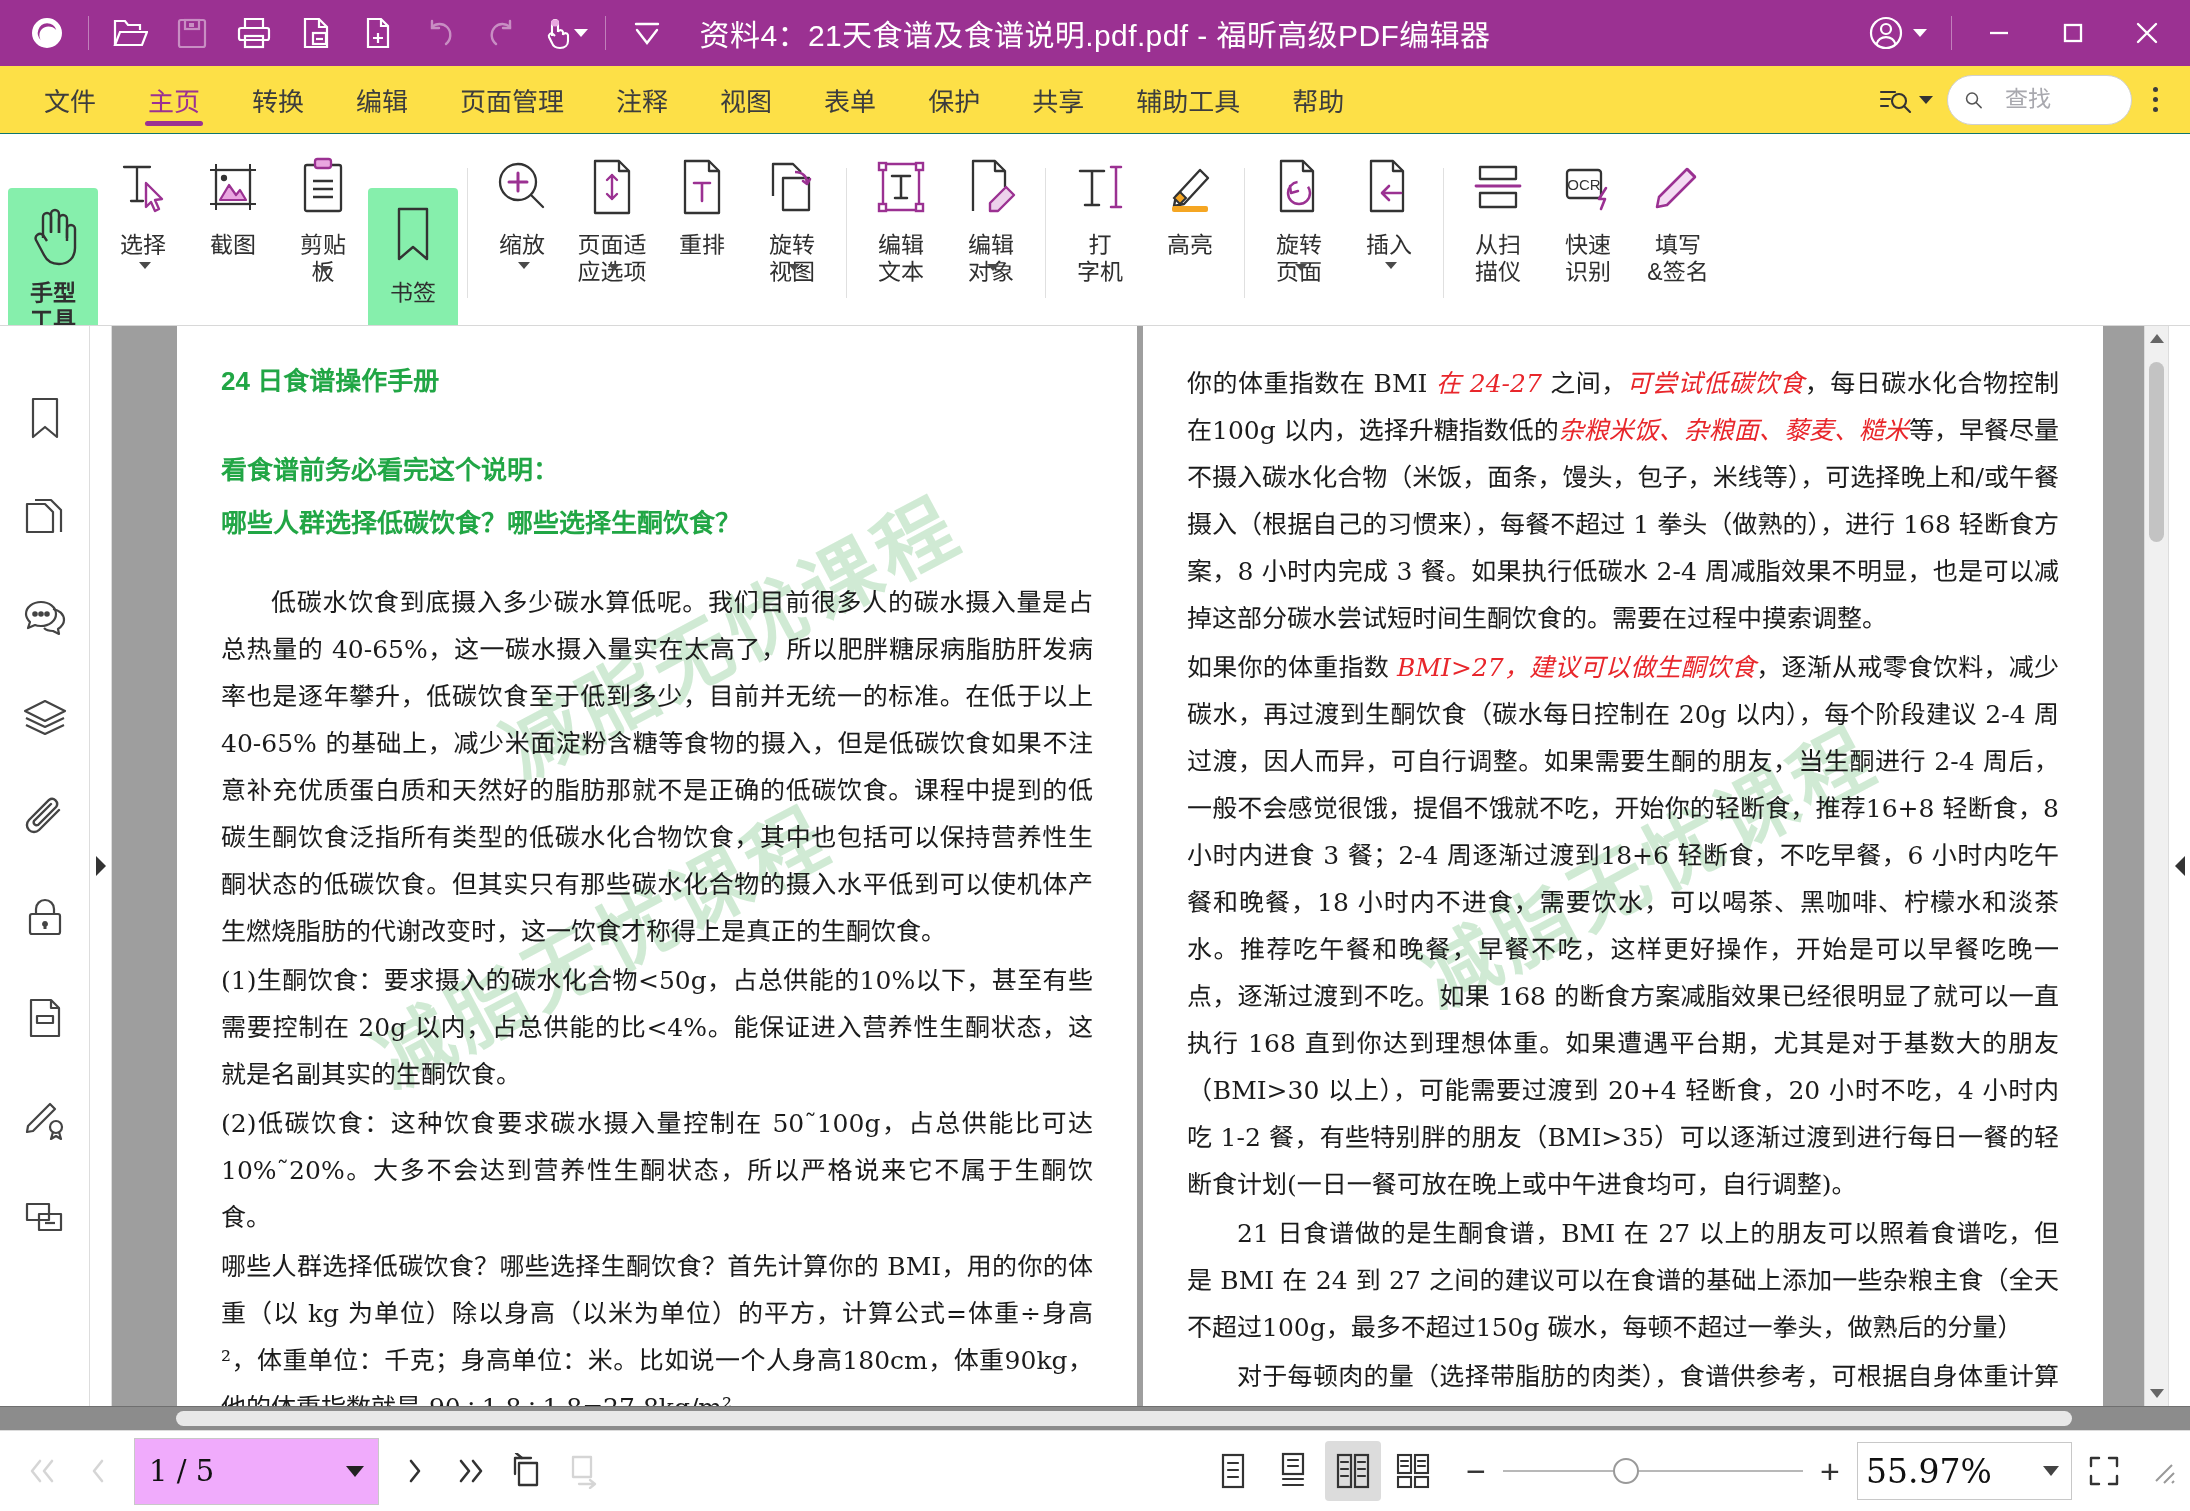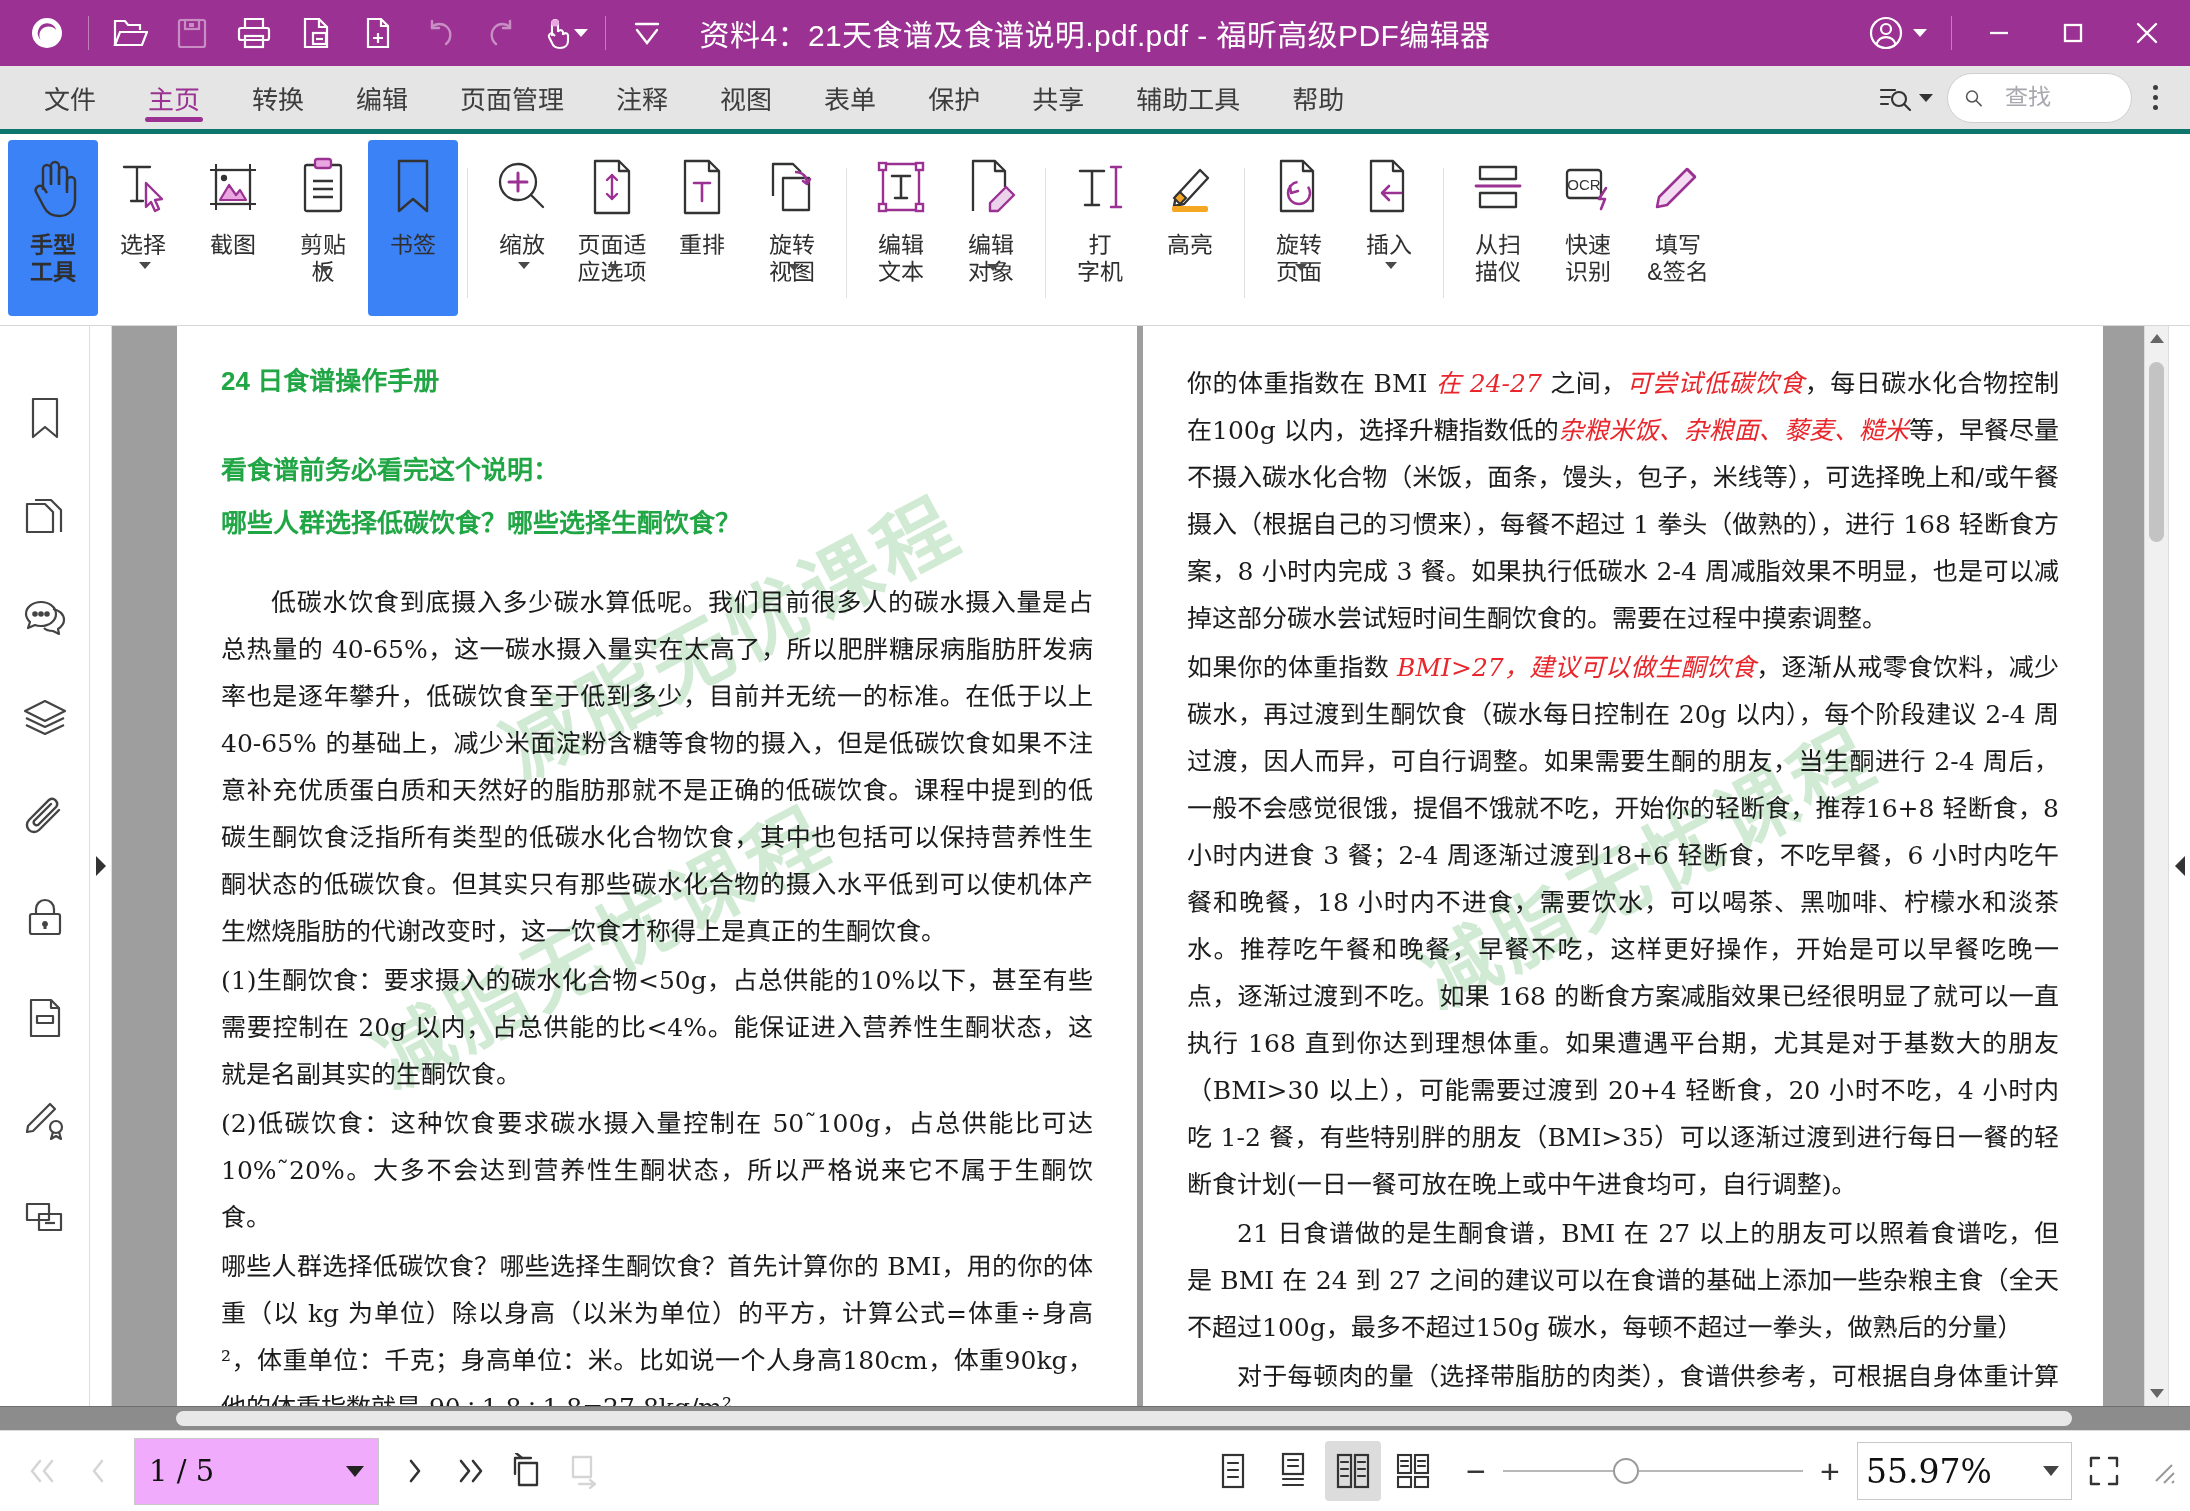--- a/index.html
+++ b/index.html
@@ -26,22 +26,22 @@
   .tb-title {
     position: absolute; left: 0; right: 0; text-align: center;
     font-size: 30px; letter-spacing: .4px; pointer-events: none; white-space: nowrap;
   }
   .tb-right { margin-left: auto; display: flex; align-items: center; padding-right: 6px; }
   .win-btn { width: 74px; height: 66px; display: flex; align-items: center; justify-content: center; cursor: pointer; }
   .acct { display: flex; align-items: center; gap: 6px; padding: 0 14px 0 18px; cursor: pointer; height: 66px; }
 
   
   .menubar {
-    height: 68px; flex: 0 0 68px; background: #e5e5e5; display: flex; align-items: stretch;
-    border-bottom: 5px solid #0f766e; position: relative;
+    height: 68px; flex: 0 0 68px; background: #fde047; display: flex; align-items: stretch;
+    border-bottom: 1px solid #0f766e; position: relative;
   }
   .menu-items { display: flex; align-items: stretch; padding-left: 18px; }
   .menu-item {
     padding: 0 26px; display: flex; align-items: center; justify-content: center;
     font-size: 26px; color: #3d3d3d; cursor: pointer; position: relative; white-space: nowrap;
   }
   .menu-item.active { color: #9B3192; }
   .menu-item.active::after {
     content: ""; position: absolute; left: 22%; right: 22%; bottom: 7px; height: 5px;
     background: #9B3192; border-radius: 3px;
@@ -64,21 +64,21 @@
   .ribbon {
     height: 192px; flex: 0 0 192px; background: #fff; display: flex; align-items: flex-start;
     padding: 6px 0 0 8px; border-bottom: 1px solid #d8d8d8; overflow: hidden;
   }
   .rb-group { display: flex; align-items: flex-start; height: 100%; }
   .rb-sep { width: 1px; align-self: center; height: 130px; background: #e0e0e0; margin: 0 9px; }
   .rb-btn {
     min-width: 90px; height: 176px; padding: 10px 8px 4px; display: flex; flex-direction: column;
     align-items: center; cursor: pointer; border-radius: 4px; position: relative;
   }
-  .rb-btn.active { background: #3b82f6; }
+  .rb-btn.active { background: #86efac; margin-top: 48px; }
   .rb-ico { height: 74px; display: flex; align-items: center; justify-content: center; }
   .rb-lbl {
     font-size: 23px; color: #2f2f2f; text-align: center; line-height: 1.16;
     margin-top: 8px; white-space: pre-line;
   }
   .rb-lbl.bold { font-weight: 700; }
   .rb-caret {
     width: 0; height: 0; border-left: 6px solid transparent; border-right: 6px solid transparent;
     border-top: 7px solid #4a4a4a; display: inline-block; margin-left: 4px; vertical-align: 2px;
   }

